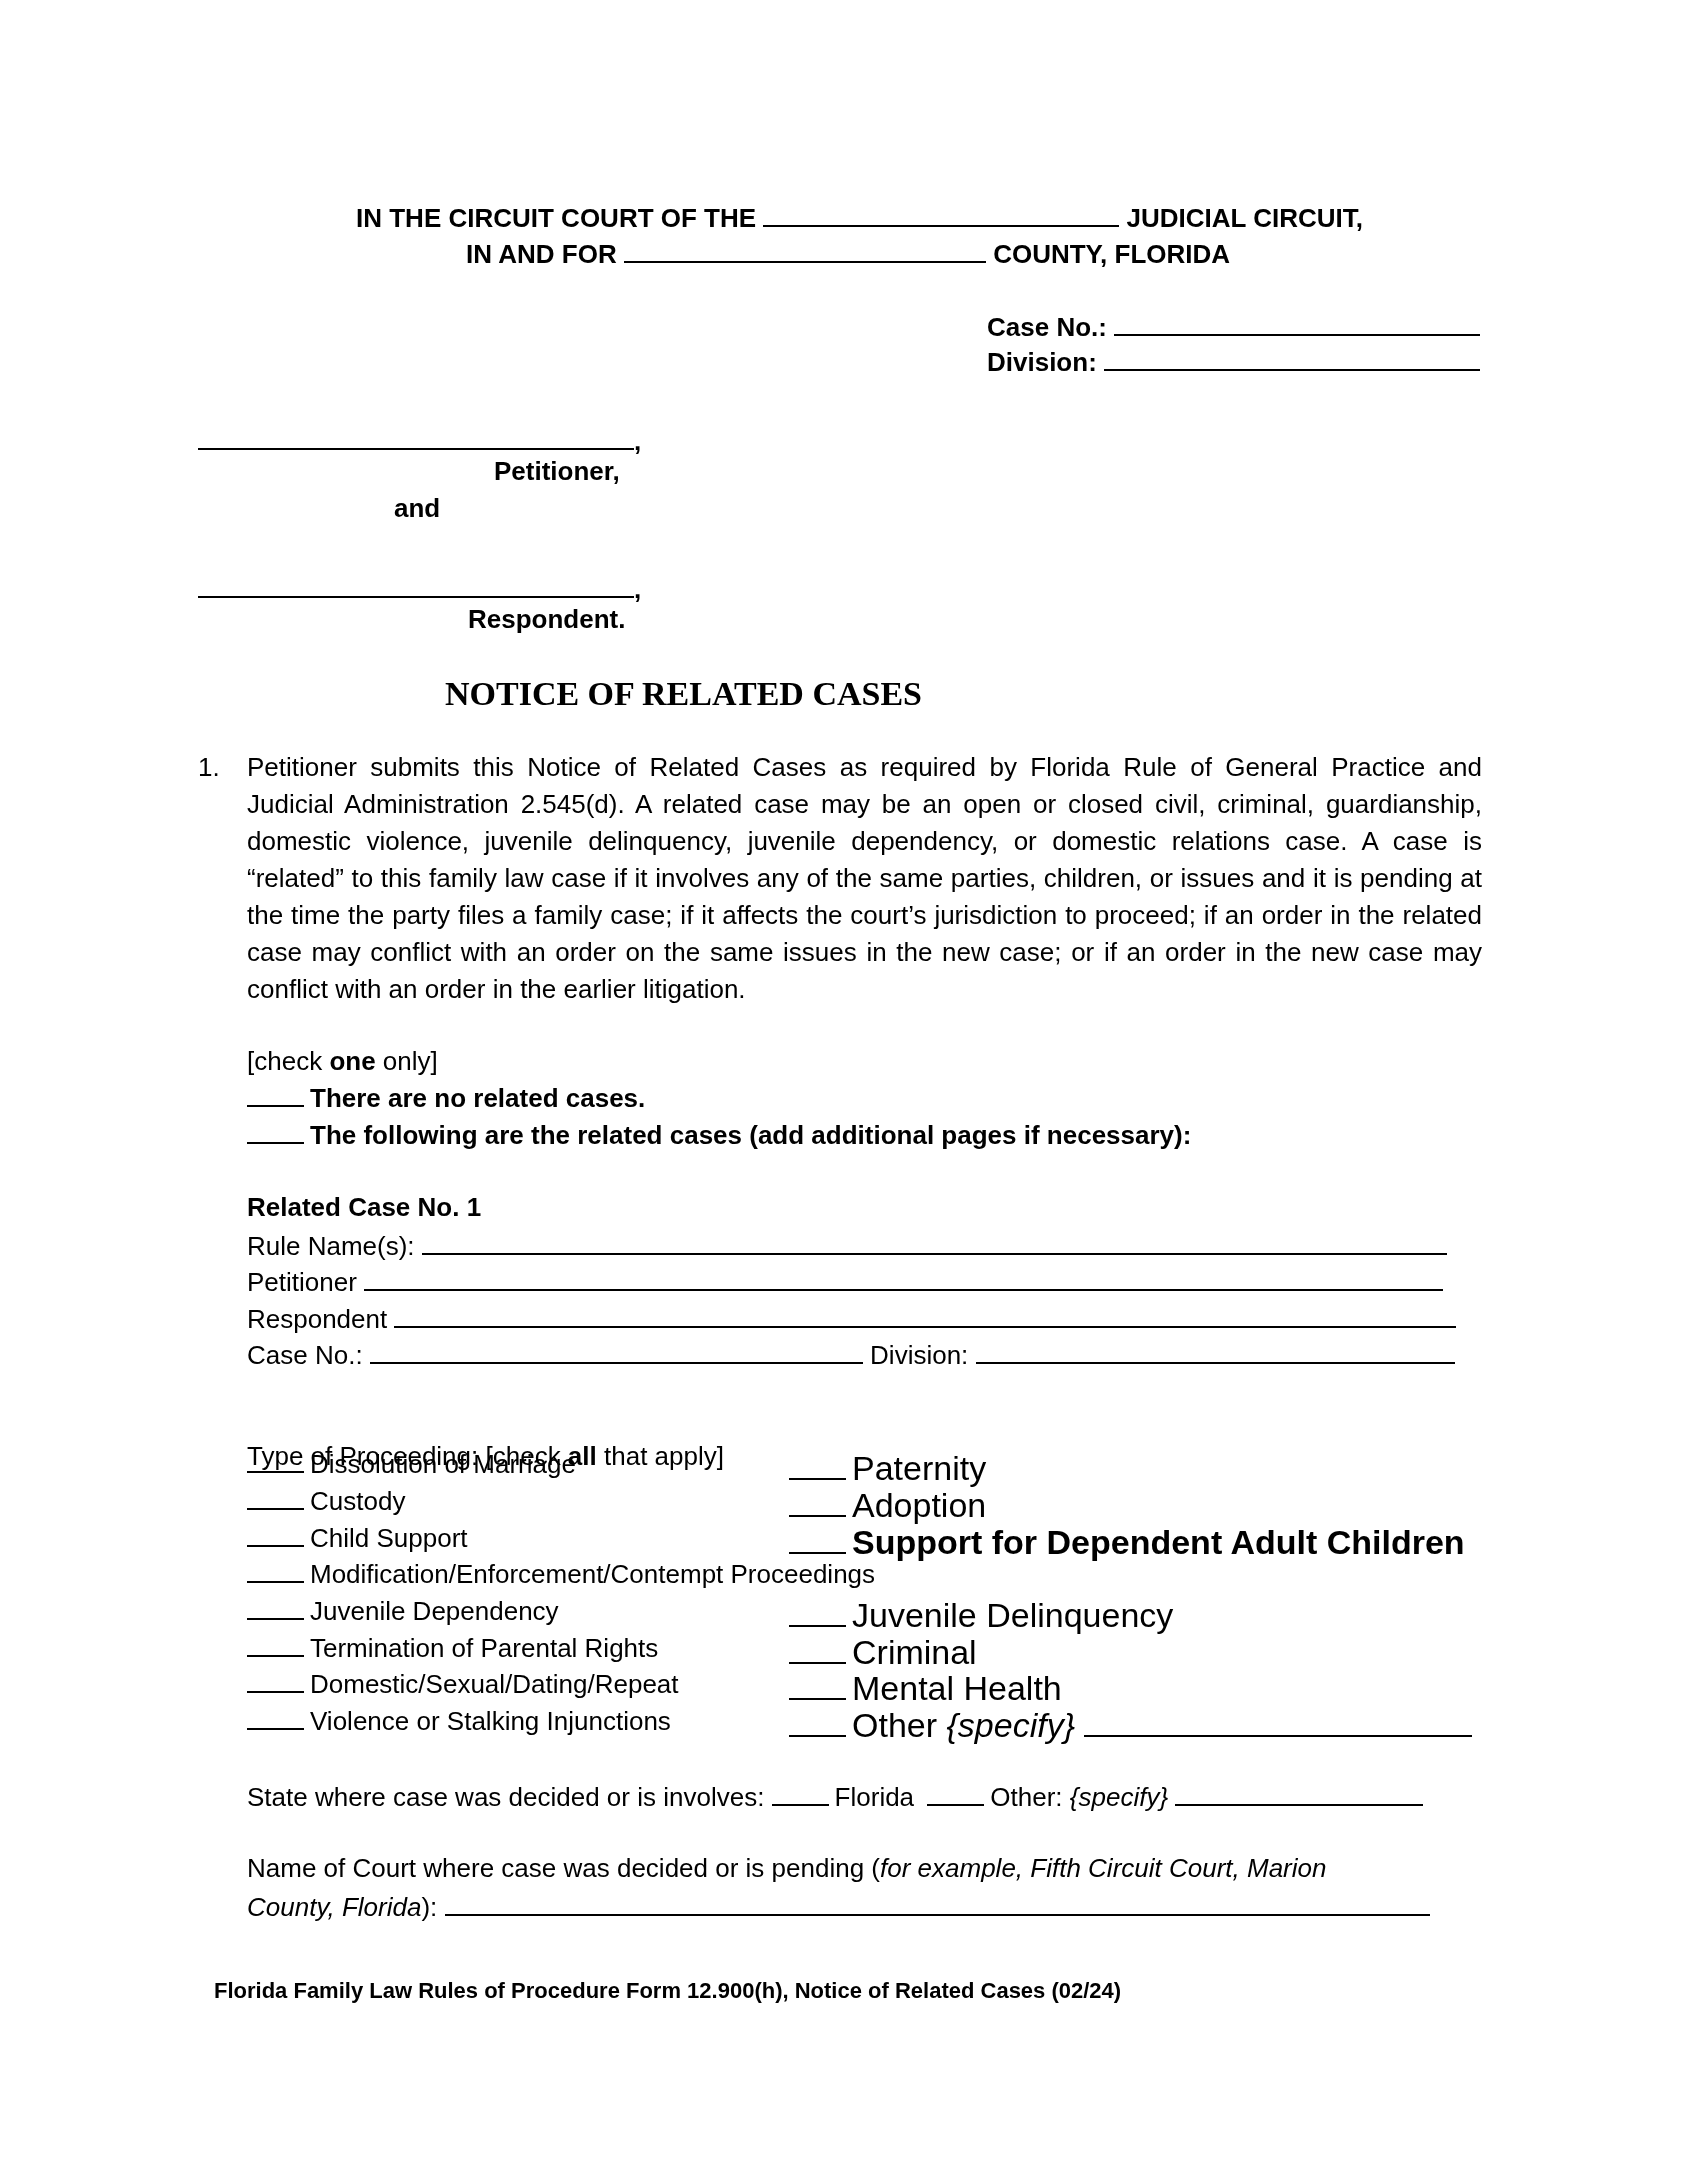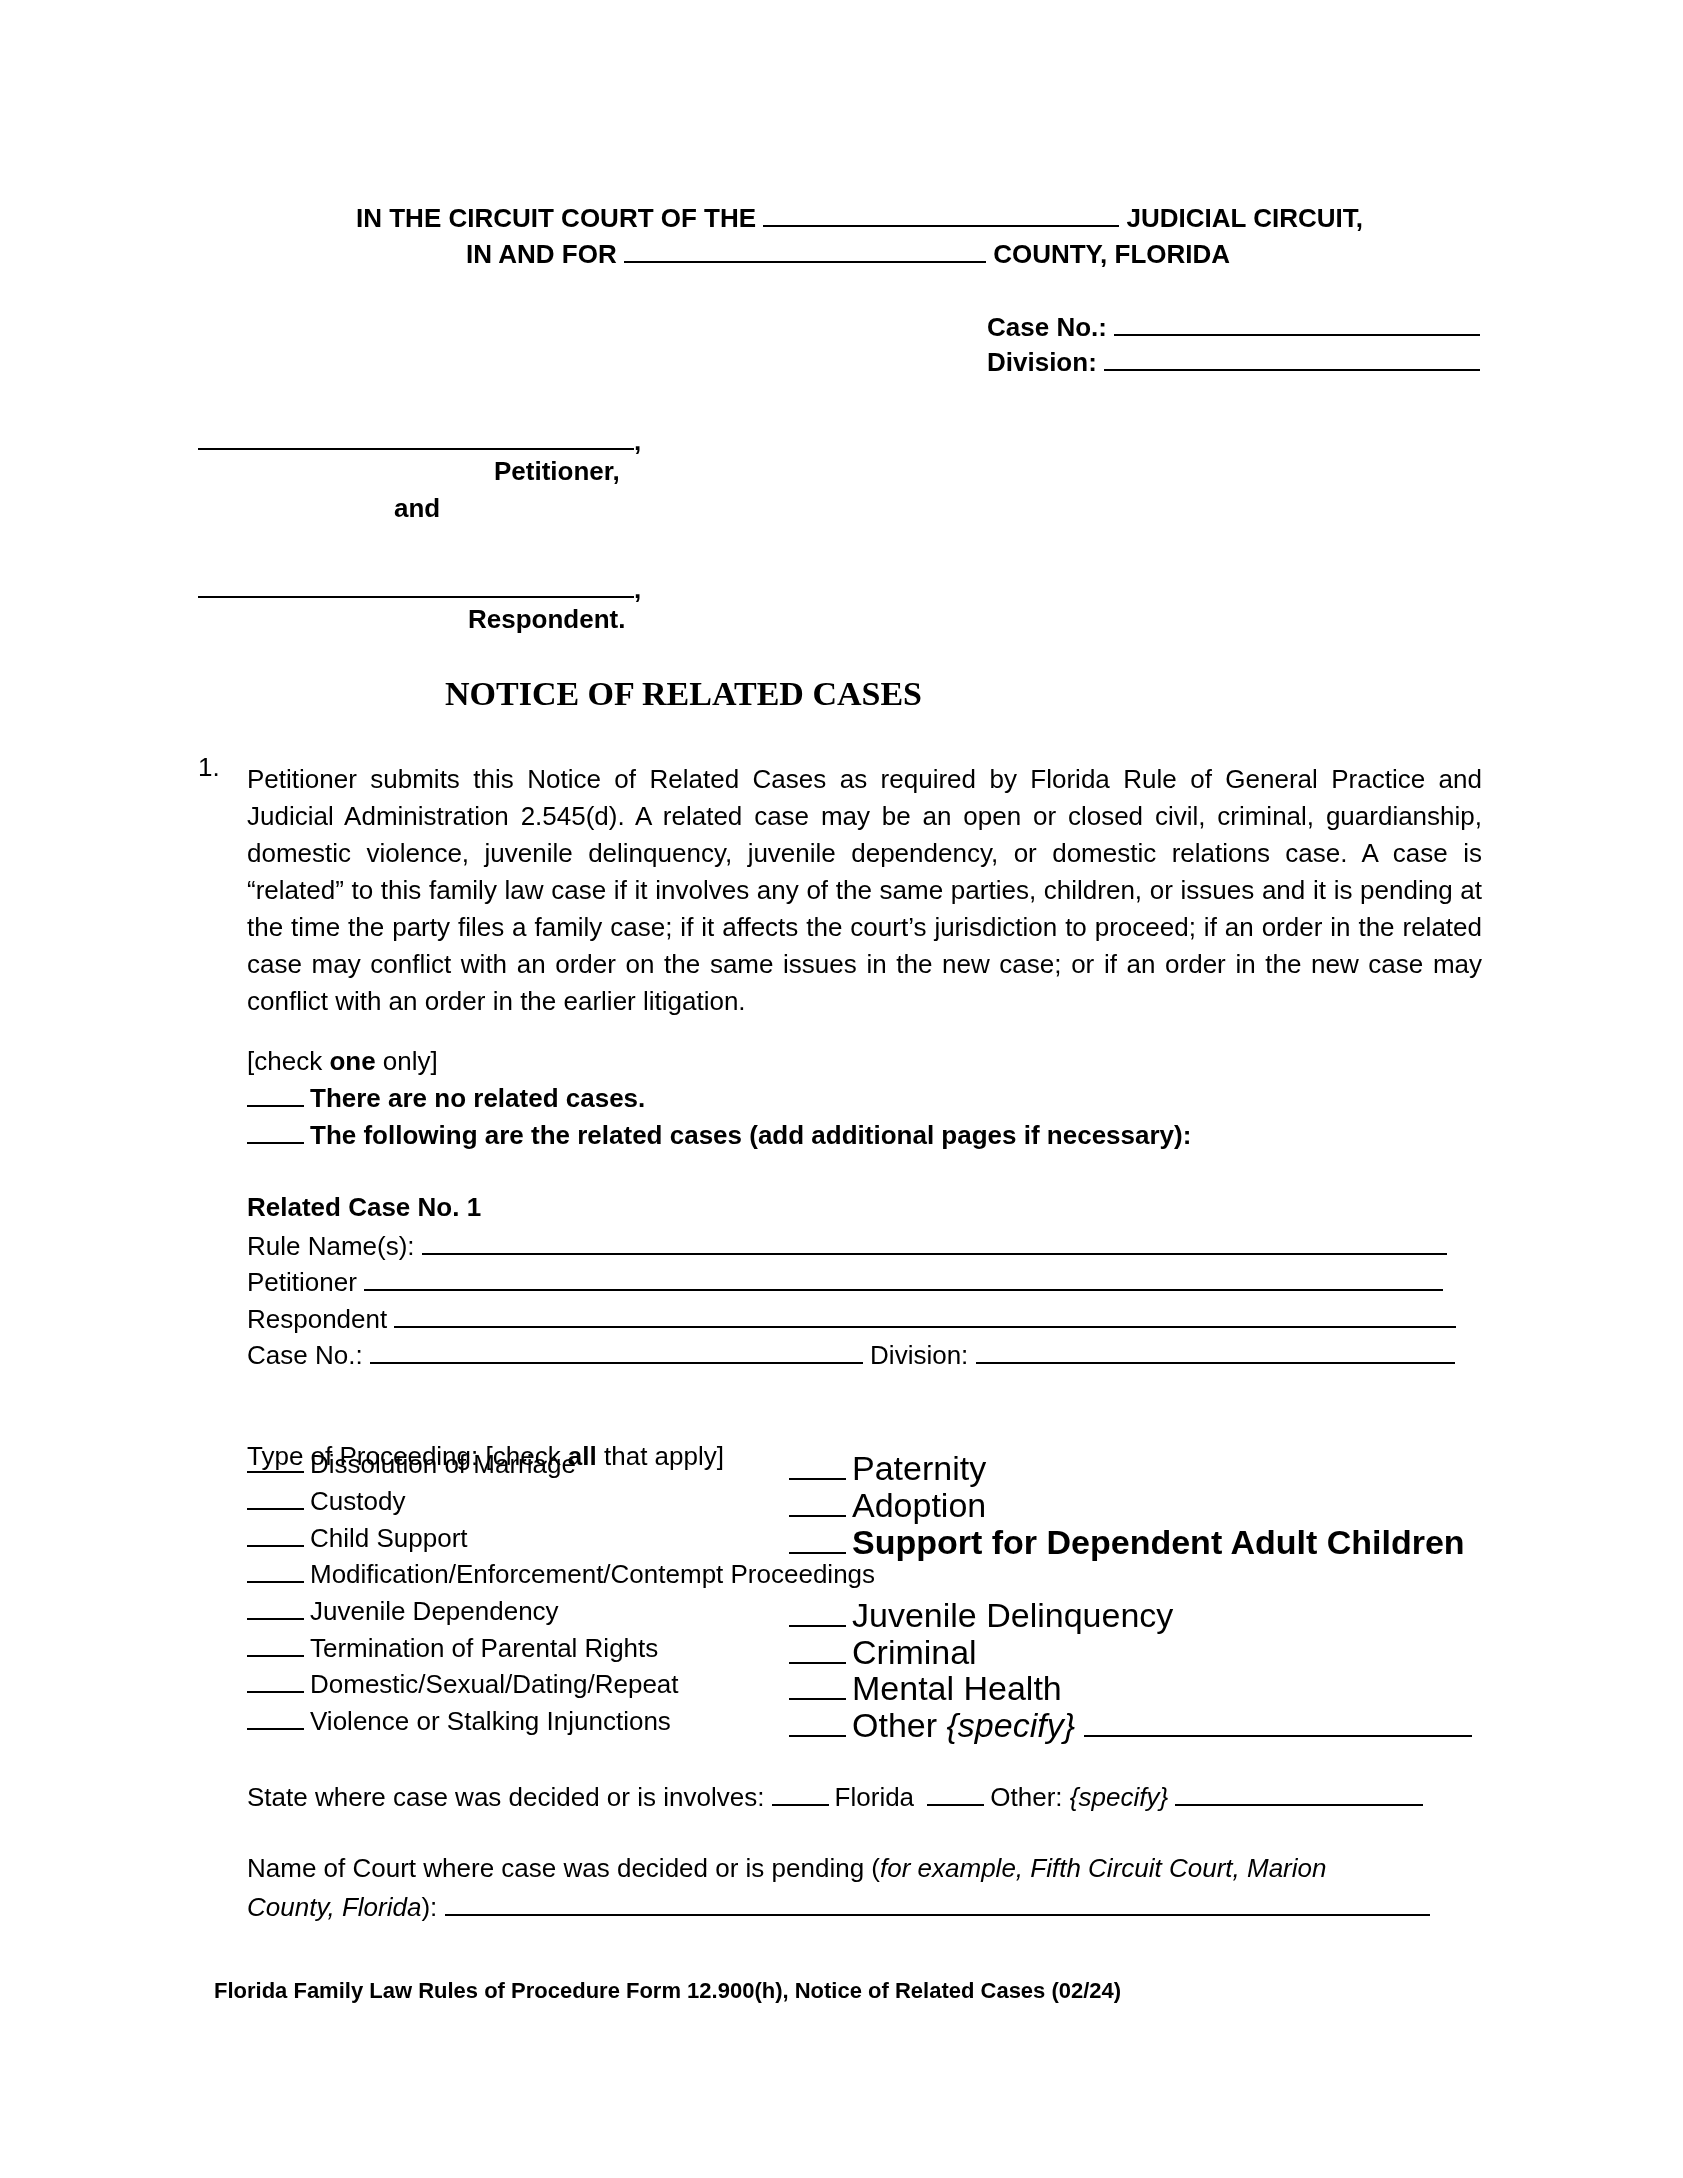--- a/index.html
+++ b/index.html
@@ -2,21 +2,21 @@
 <html><head>
 <meta charset="utf-8">
 <style>
   html, body { margin:0; padding:0; background:#ffffff; }
   body { width:1683px; height:2178px; position:relative; overflow:hidden;
          font-family:"Liberation Sans", sans-serif; color:#000; font-size:26px; }
   .abs { position:absolute; white-space:nowrap; line-height:1;font-weight:bold; }
   .ul { display:inline-block; border-bottom:2.5px solid #000; vertical-align:baseline; height:22px; }
   .blank { display:inline-block; border-bottom:2px solid #000; width:57px; height:20px; margin-right:6px; vertical-align:baseline; }
   .title { font-family:"Liberation Serif", serif; font-weight:bold; font-size:34px; }
-  .para { position:absolute; left:247px; width:1235px; font-size:26px; line-height:37px; text-align:justify;margin-top:12px; }
+  .para { position:absolute; left:247px; width:1235px; font-size:26px; line-height:37px; text-align:justify; }
   .num { position:absolute; left:198px; font-size:26px; line-height:37px; }
   .b { font-weight:bold; }
   .i { font-style:italic; }
   .row { position:absolute; left:247px; white-space:nowrap; font-size:26px; line-height:1; }
   .col2 { position:absolute; left:789px; white-space:nowrap; font-size:34px; line-height:1; }
   .footer { font-size:22px; }
 </style>
 </head>
 <body>
 

